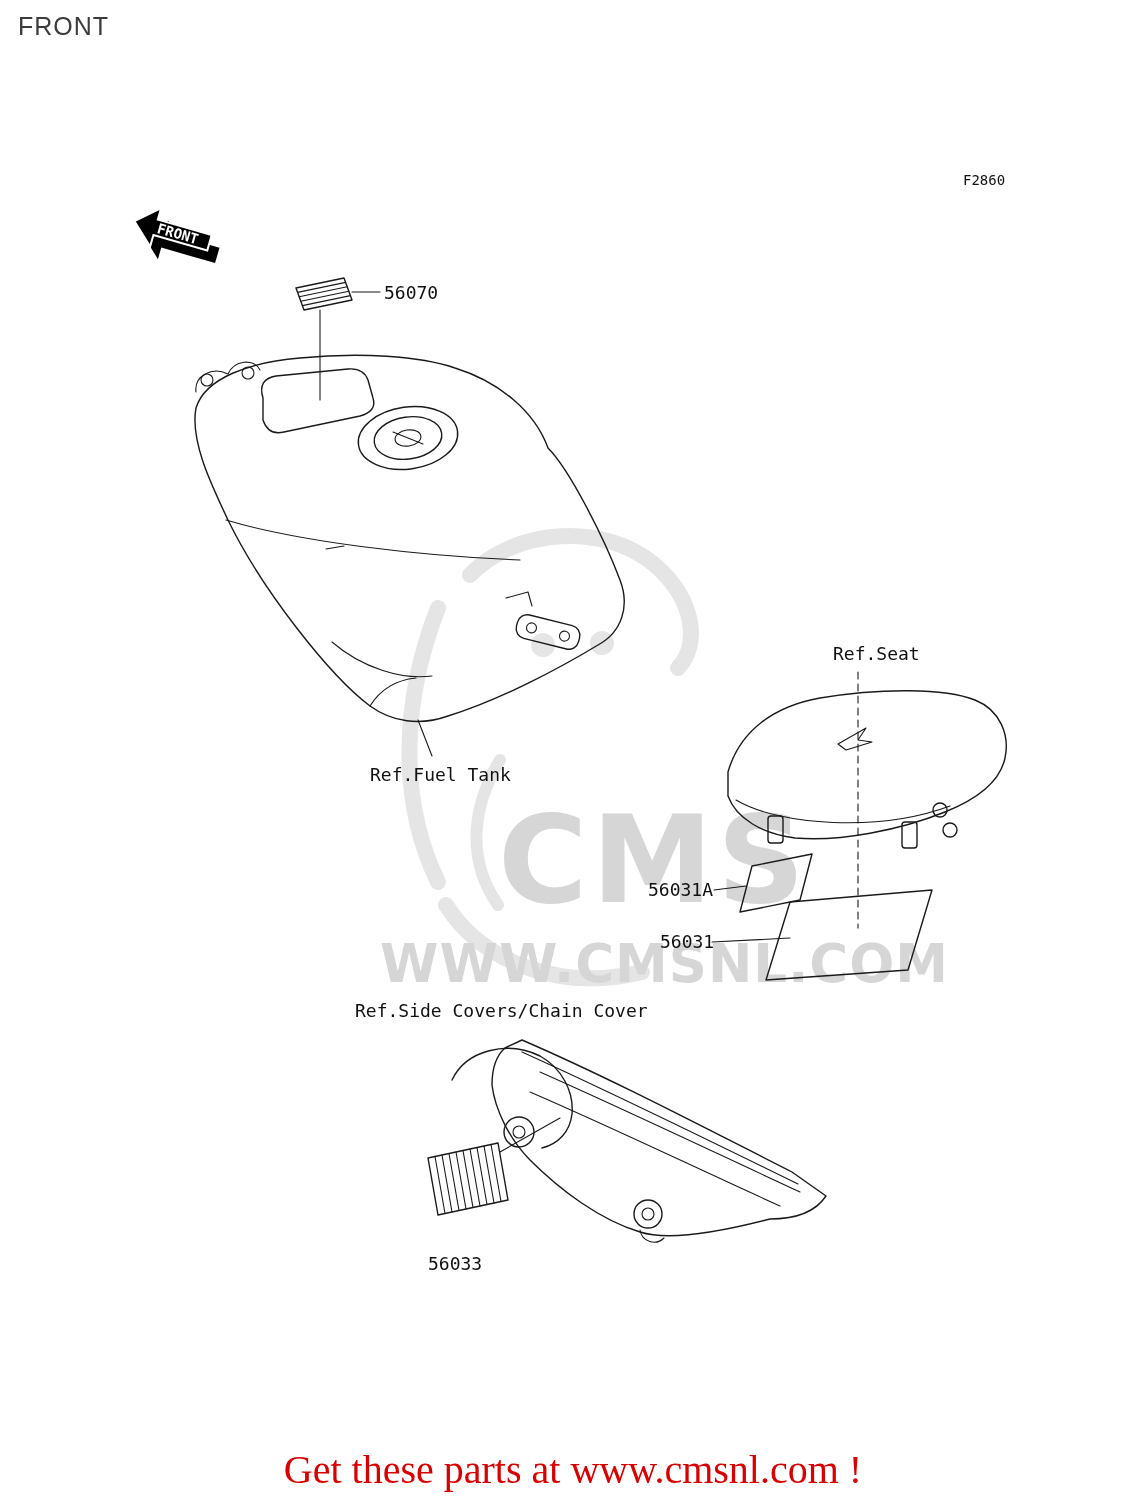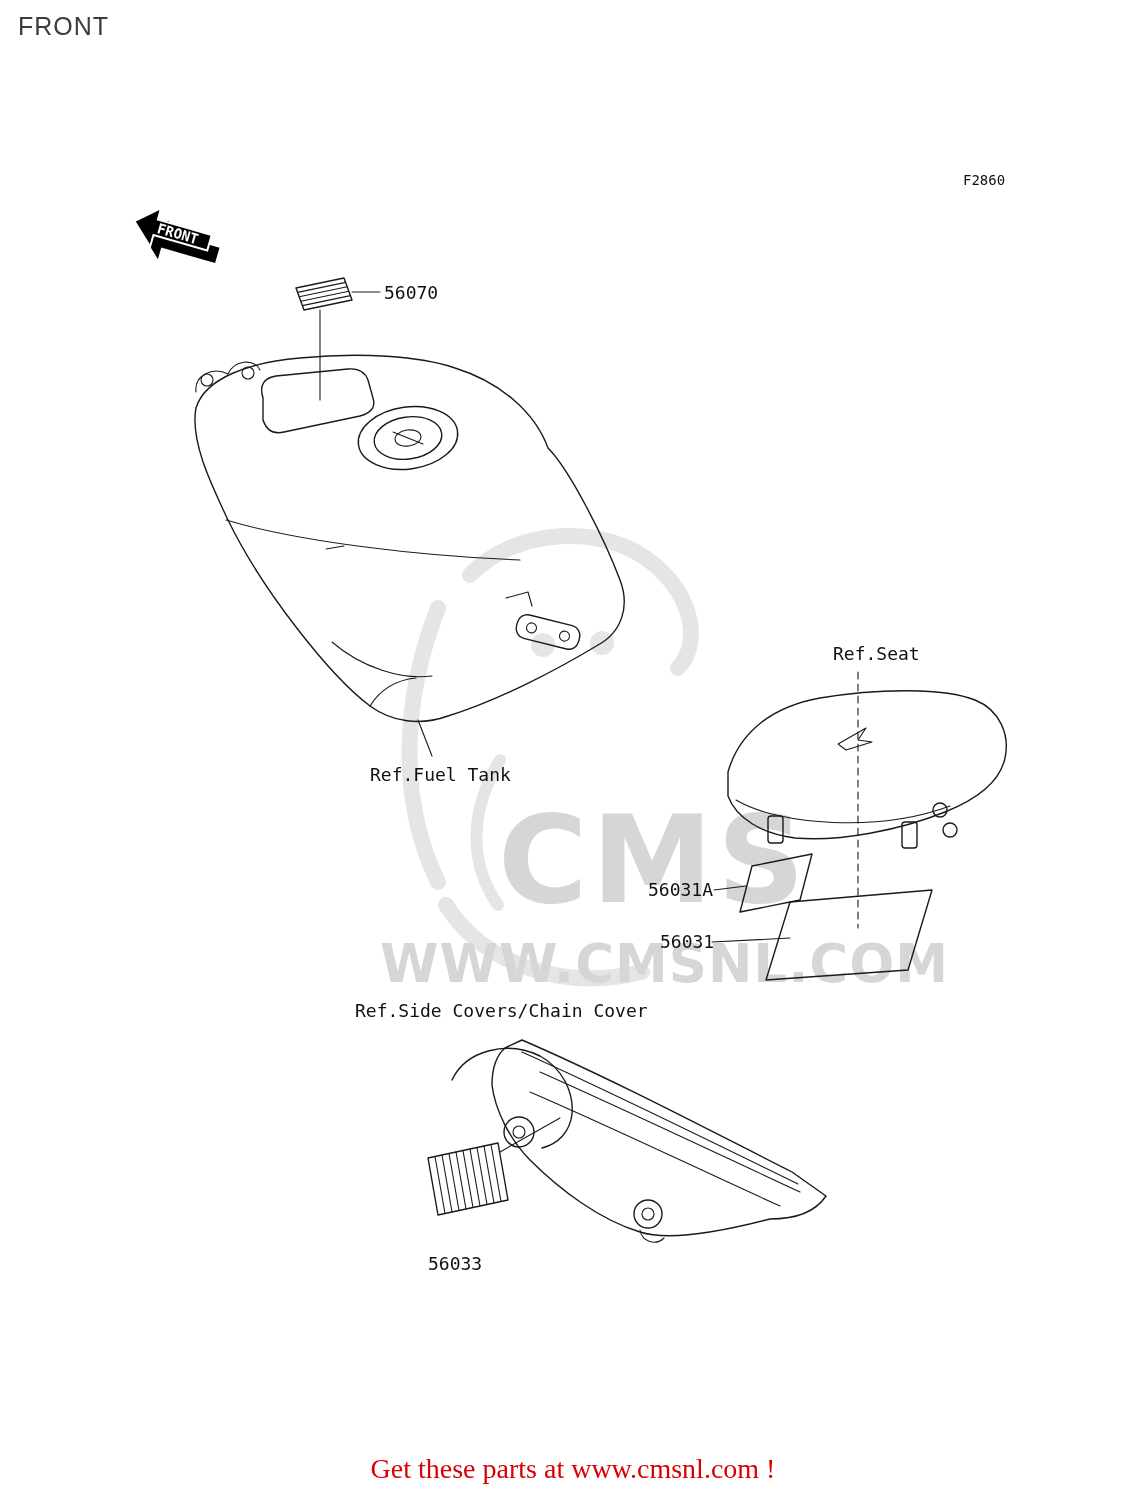--- a/index.html
+++ b/index.html
@@ -43,21 +43,21 @@
                stroke-linecap:round; stroke-linejoin:round; }
   .wm-stroke { stroke:#e3e3e3; fill:none; stroke-linecap:round; }
 
   .footer-banner {
     position:absolute; left:0; bottom:0; width:1146px; height:62px;
     display:flex; align-items:center; justify-content:center;
     background:#ffffff;
   }
   .footer-cta {
     font-family:"Liberation Serif", serif;
-    font-size:28px; color:#d80000;
+    font-size:40px; color:#d80000;
   }
 </style>
 </head>
 <body>
 
 <div class="page">
 
   <div class="page-title">FRONT</div>
 
   <svg class="diagram-svg" width="1146" height="1438" viewBox="0 0 1146 1438">

